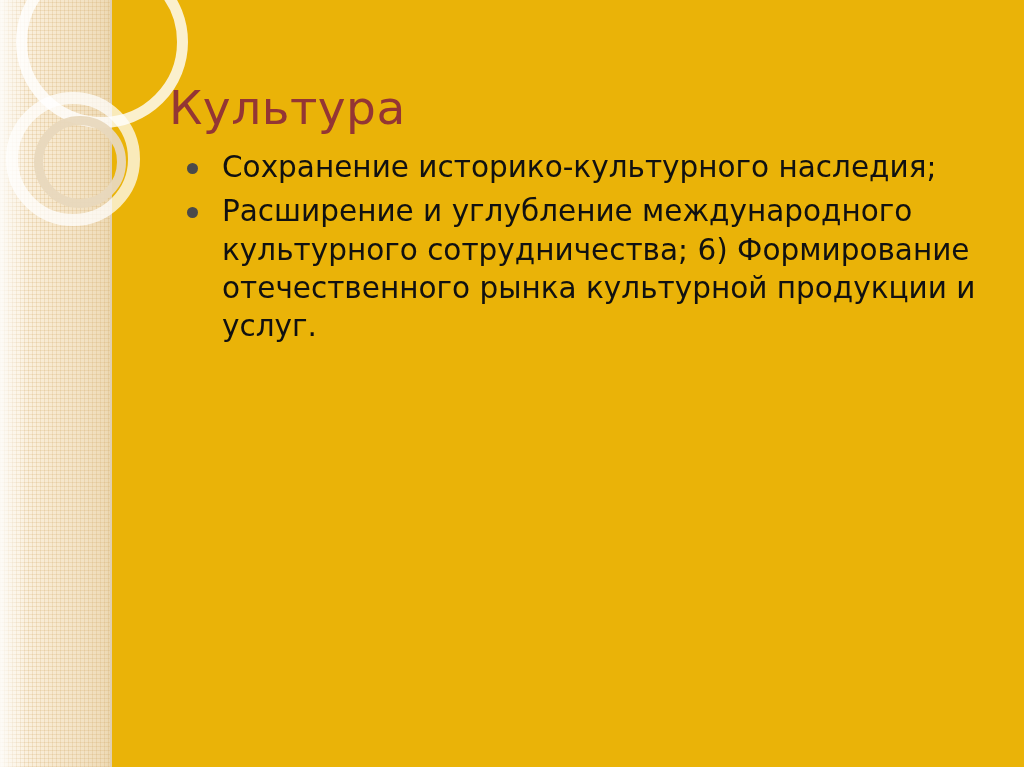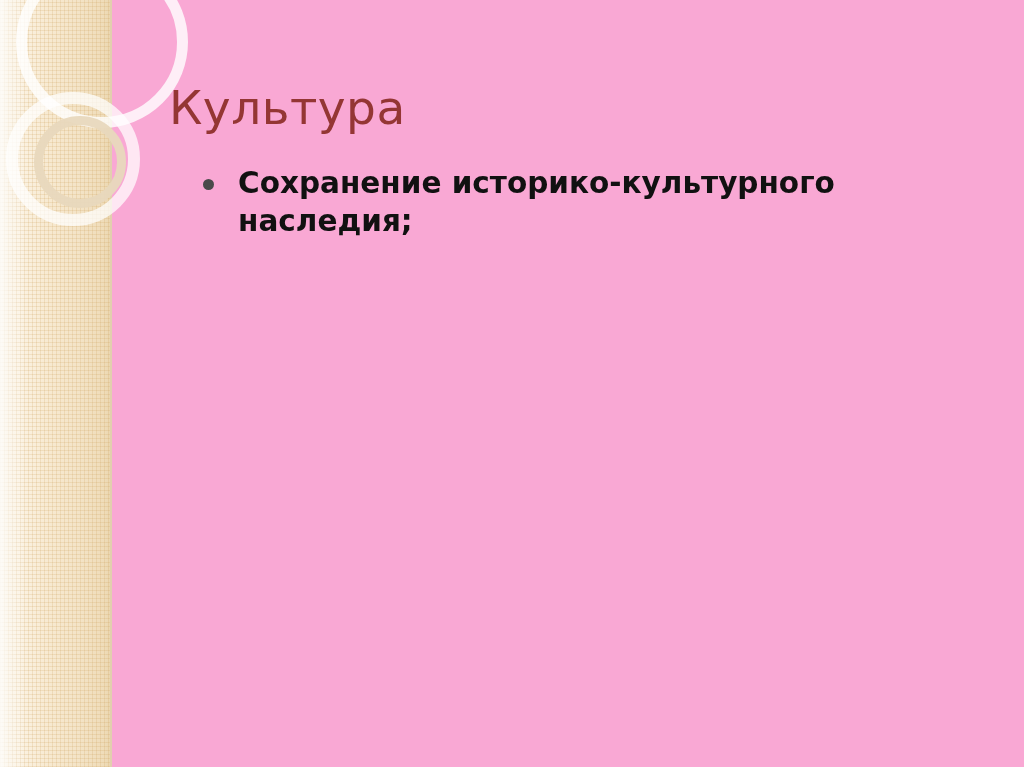--- a/index.html
+++ b/index.html
@@ -11,21 +11,21 @@
     height: 767px;
     background: #ffffff;
     font-family: "DejaVu Sans", sans-serif;
     overflow: hidden;
   }
 
   .slide {
     position: relative;
     width: 1024px;
     height: 767px;
-    background: #f9a8d4;
+    background: #eab308;
     overflow: hidden;
   }
 
   
   .left-band {
     position: absolute;
     left: 0;
     top: 0;
     width: 112px;
     height: 767px;
@@ -126,24 +126,23 @@
     font-weight: normal;
     letter-spacing: 0.5px;
     font-family: "DejaVu Sans", sans-serif;
   }
 
   .bullet-list {
     position: absolute;
     left: 56px;
     top: 148px;
     right: 40px;
-    margin: 16px;
+    margin: 0;
     padding: 0;
     list-style: none;
-    font-weight: bold;
   }
 
   .bullet-item {
     position: relative;
     padding-left: 54px;
     margin-bottom: 6px;
     font-size: 29.5px;
     line-height: 1.30;
     color: #111111;
     font-family: "DejaVu Sans", sans-serif;
@@ -182,16 +181,20 @@
     <h1 class="slide-title">Культура</h1>
 
     <ul class="bullet-list">
 
       <li class="bullet-item">
         <span class="dot"></span>
         <span class="bullet-text">Сохранение историко-культурного наследия;</span>
       </li>
 
 
+      <li class="bullet-item">
+        <span class="dot"></span>
+        <span class="bullet-text">Расширение и углубление международного культурного сотрудничества; 6) Формирование отечественного рынка культурной продукции и услуг.</span>
+      </li>
 
     </ul>
   </div>
 </div>
 
 </body></html>

